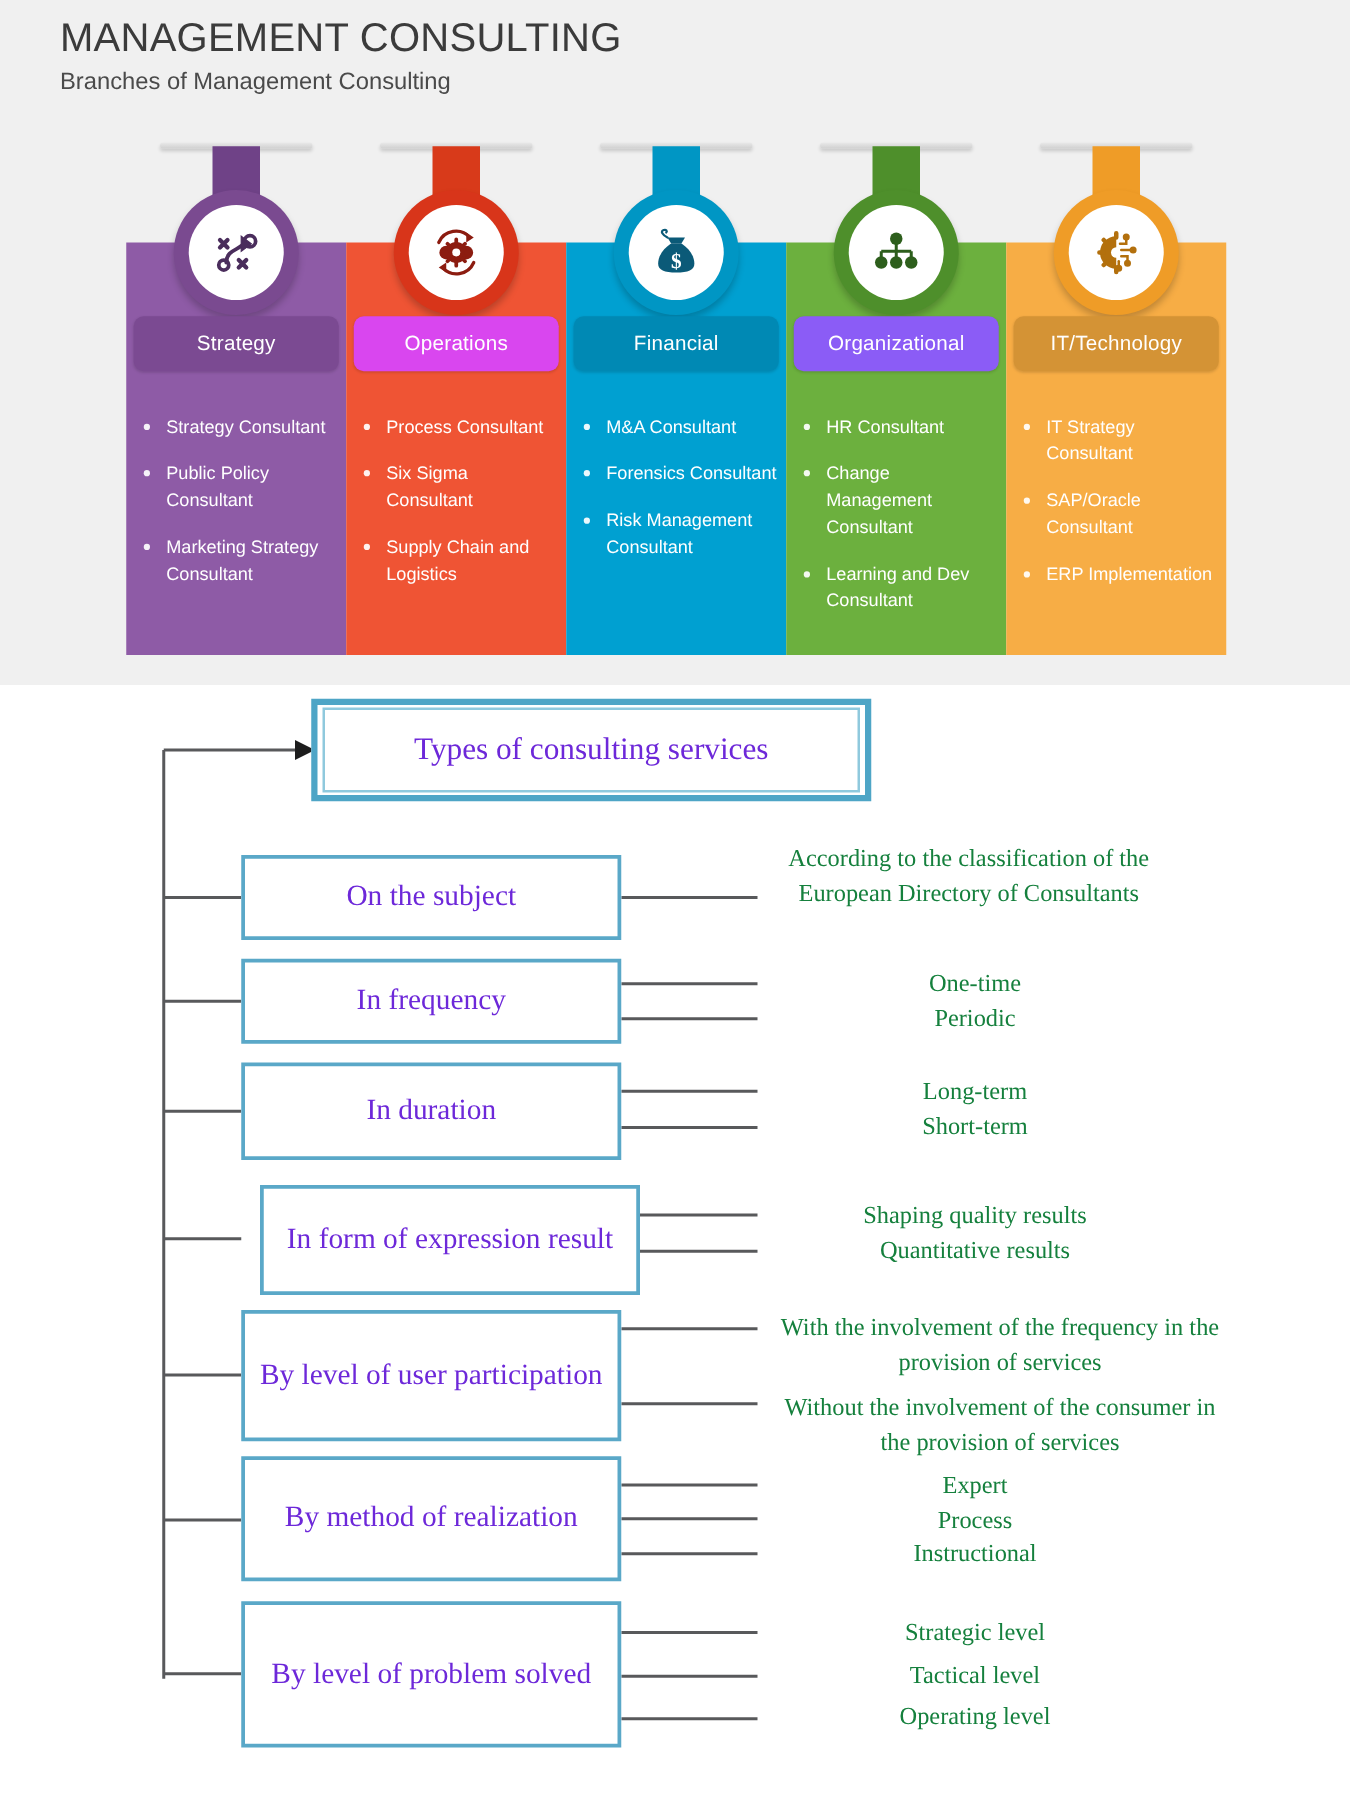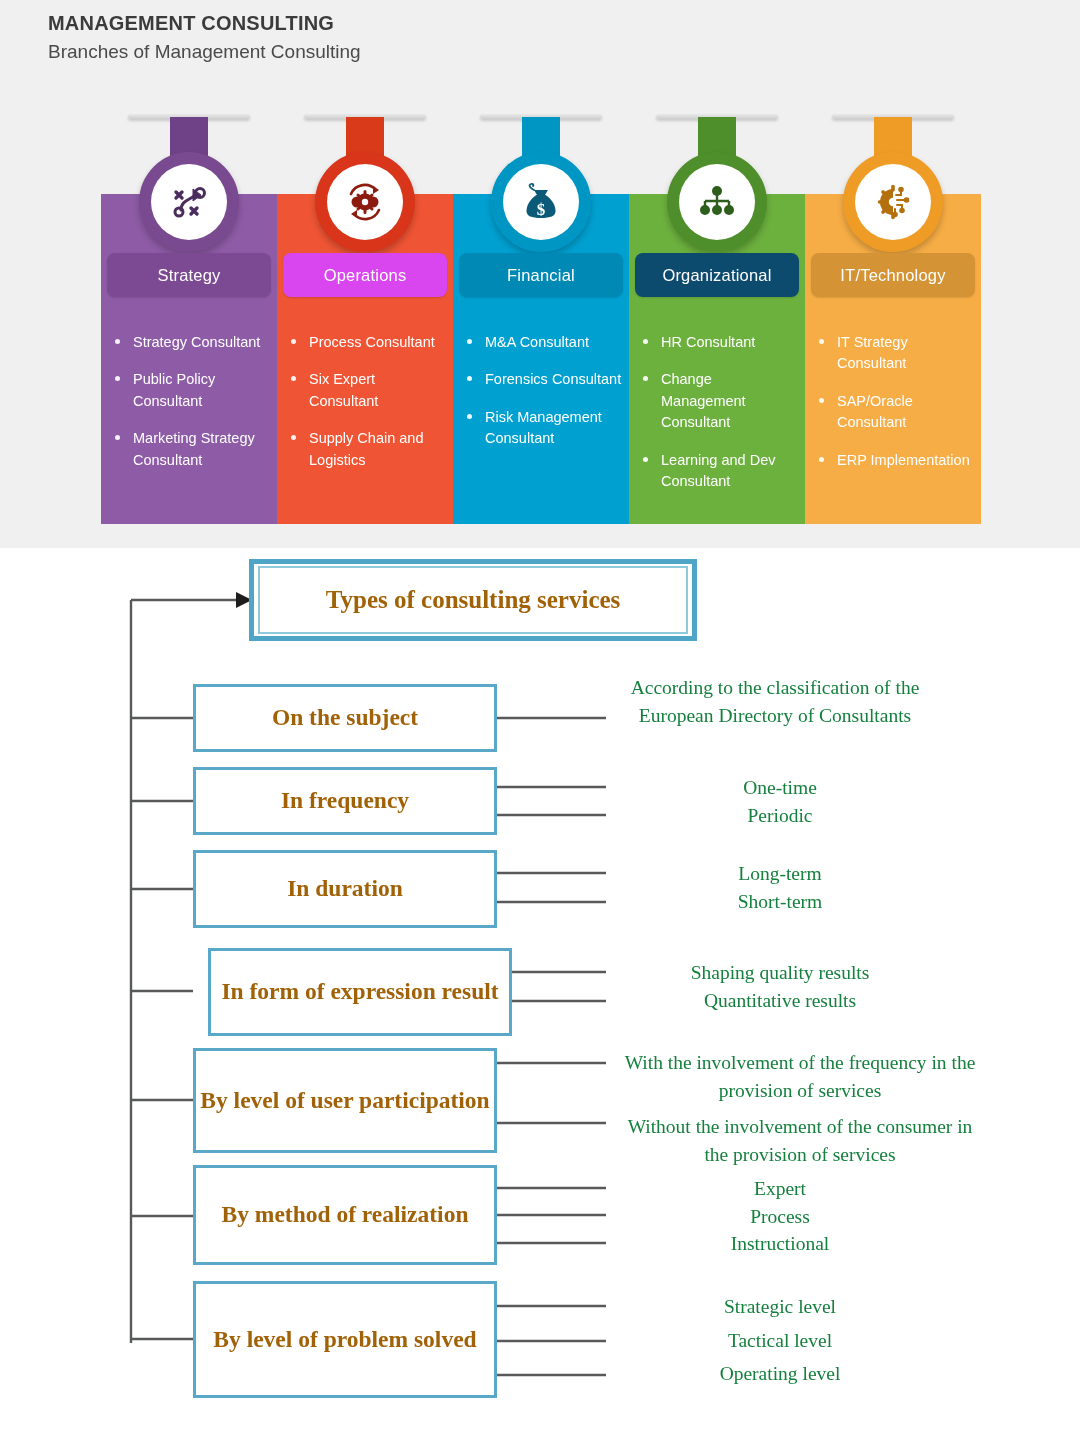--- a/index.html
+++ b/index.html
@@ -11,21 +11,21 @@
     position:relative;
   }
 
   
   #top-panel{
     position:absolute;left:0;top:0;width:1080px;height:548px;
     background:#f0f0f0;
   }
   #title-block{position:absolute;left:48px;top:12px;}
   #main-title{
-    font-size:20px;font-weight:bold;color:#3b3b3b;letter-spacing:.2px;
+    font-size:32px;font-weight:normal;color:#3b3b3b;letter-spacing:.2px;
     line-height:1.15;margin:0;
   }
   #sub-title{
     font-size:19px;color:#4a4a4a;margin:6px 0 0 0;font-weight:400;
   }
 
   #columns{
     position:absolute;left:101px;top:194px;width:880px;height:330px;
     display:flex;
   }
@@ -88,22 +88,21 @@
   #tree-svg{position:absolute;left:0;top:0;}
 
   .node-box{
     position:absolute;
     border:3px solid #5aa8c8;
     background:#ffffff;
     box-sizing:border-box;
     display:flex;align-items:center;justify-content:center;
     text-align:center;
     font-family:"Liberation Serif", serif;
-    color:#a16207;
-    font-weight:bold;
+    color:#6d28d9;
   }
   #root-box{
     left:249px;top:11px;width:448px;height:82px;
     border:5px solid #4ea5c6;padding:4px;
   }
   #root-inner{
     width:100%;height:100%;
     border:2px solid #8fc9dd;
     display:flex;align-items:center;justify-content:center;
     font-size:25px;
@@ -176,21 +175,21 @@
                 <path d="M22 11.5 v3 M22 29.5 v3 M11.5 22 h3 M29.5 22 h3"></path>
                 <path d="M15 15 l2 2 M29 29 l-2 -2 M29 15 l-2 2 M15 29 l2 -2"></path>
               </g>
             </g>
           </svg>
         </div>
       </div>
       <div class="col-head" id="head-1" style="background: #d946ef;">Operations</div>
       <ul class="col-list">
         <li><span class="bullet"></span><span>Process Consultant</span></li>
-        <li><span class="bullet"></span><span>Six Expert Consultant</span></li>
+        <li><span class="bullet"></span><span>Six Sigma Consultant</span></li>
         <li><span class="bullet"></span><span>Supply Chain and Logistics</span></li>
       </ul>
     </div>
 
     <div class="column" id="col-2" style="background: rgb(0, 160, 209);">
       <div class="medal">
         <div class="ribbon-bar"></div>
         <div class="ribbon" id="rib-2" style="background: rgb(0, 150, 196);"></div>
         <div class="disc-outer" id="disc-2" style="background: rgb(0, 150, 196);"></div>
         <div class="disc-inner">
@@ -222,21 +221,21 @@
             <g fill="#2d5e1c" stroke="#2d5e1c" stroke-width="2.4">
               <path d="M21 14 v6 M9 20 h24 M9 20 v5 M21 20 v5 M33 20 v5" fill="none"></path>
               <circle cx="21" cy="10" r="5" stroke="none"></circle>
               <circle cx="9" cy="29" r="5" stroke="none"></circle>
               <circle cx="21" cy="29" r="5" stroke="none"></circle>
               <circle cx="33" cy="29" r="5" stroke="none"></circle>
             </g>
           </svg>
         </div>
       </div>
-      <div class="col-head" id="head-3" style="background: #0c4a6e;">Organizational</div>
+      <div class="col-head" id="head-3" style="background: #8b5cf6;">Organizational</div>
       <ul class="col-list">
         <li><span class="bullet"></span><span>HR Consultant</span></li>
         <li><span class="bullet"></span><span>Change Management Consultant</span></li>
         <li><span class="bullet"></span><span>Learning and Dev Consultant</span></li>
       </ul>
     </div>
 
     <div class="column" id="col-4" style="background: rgb(247, 173, 69);">
       <div class="medal">
         <div class="ribbon-bar"></div>

